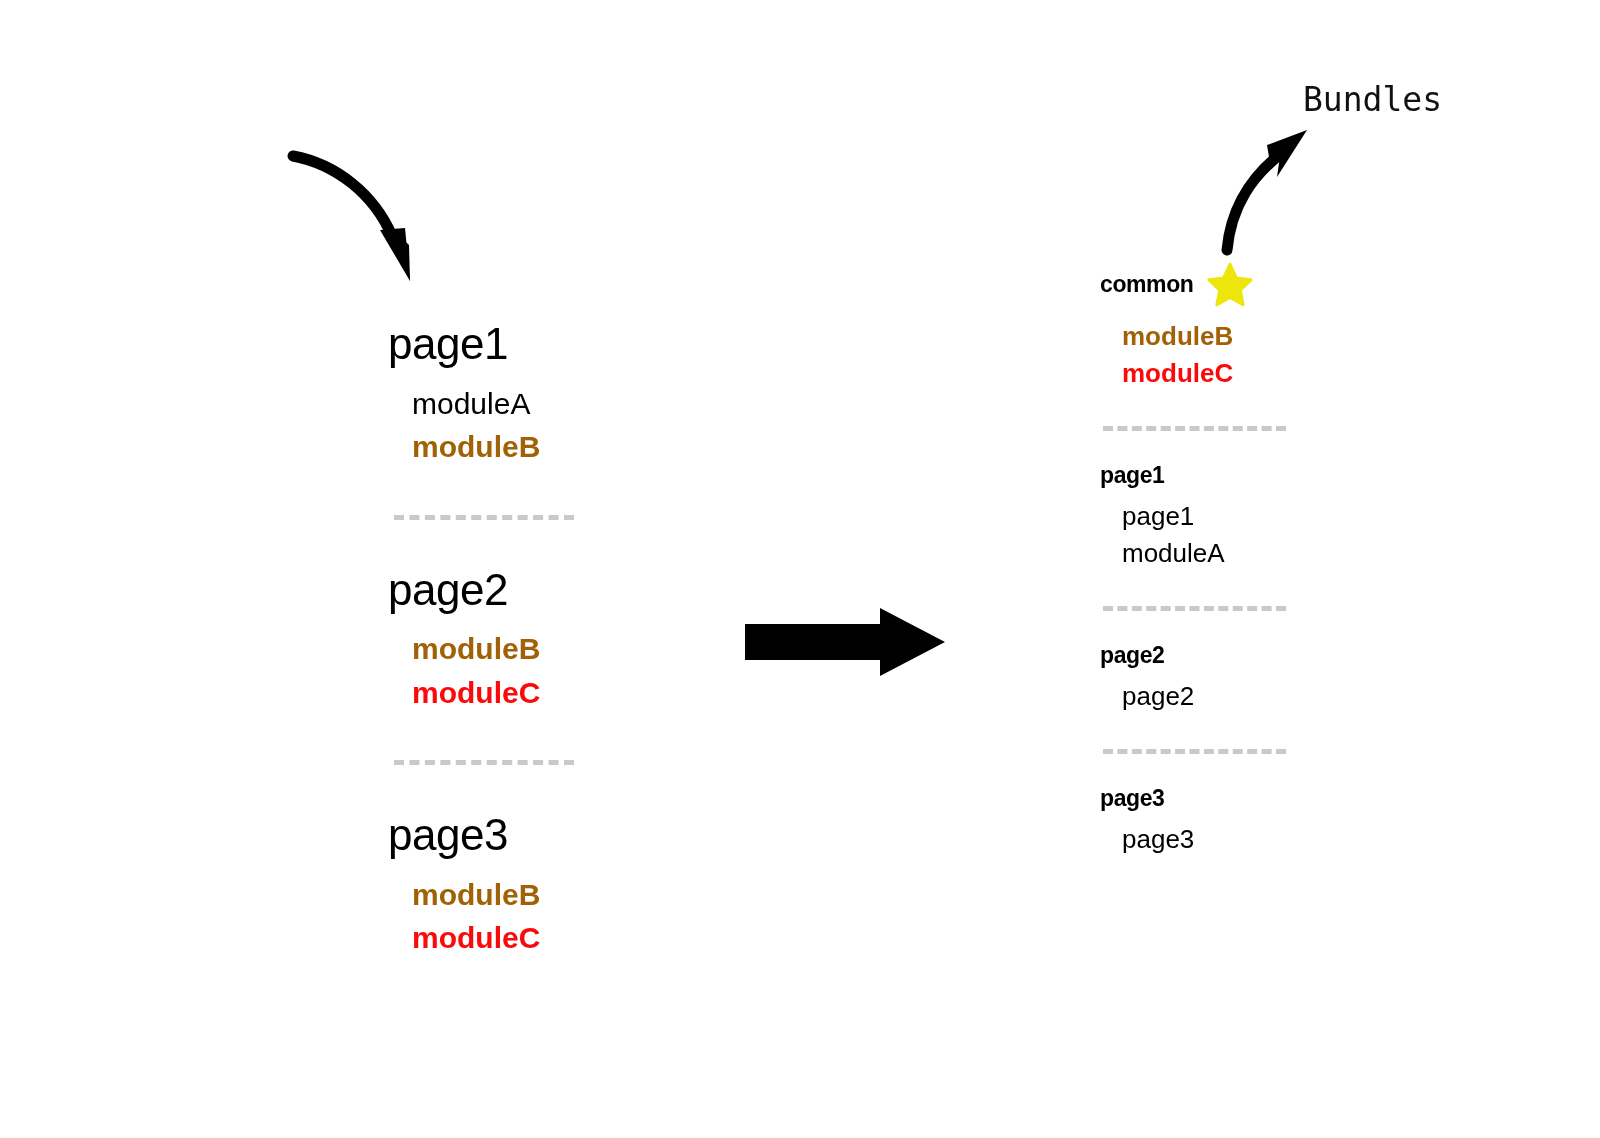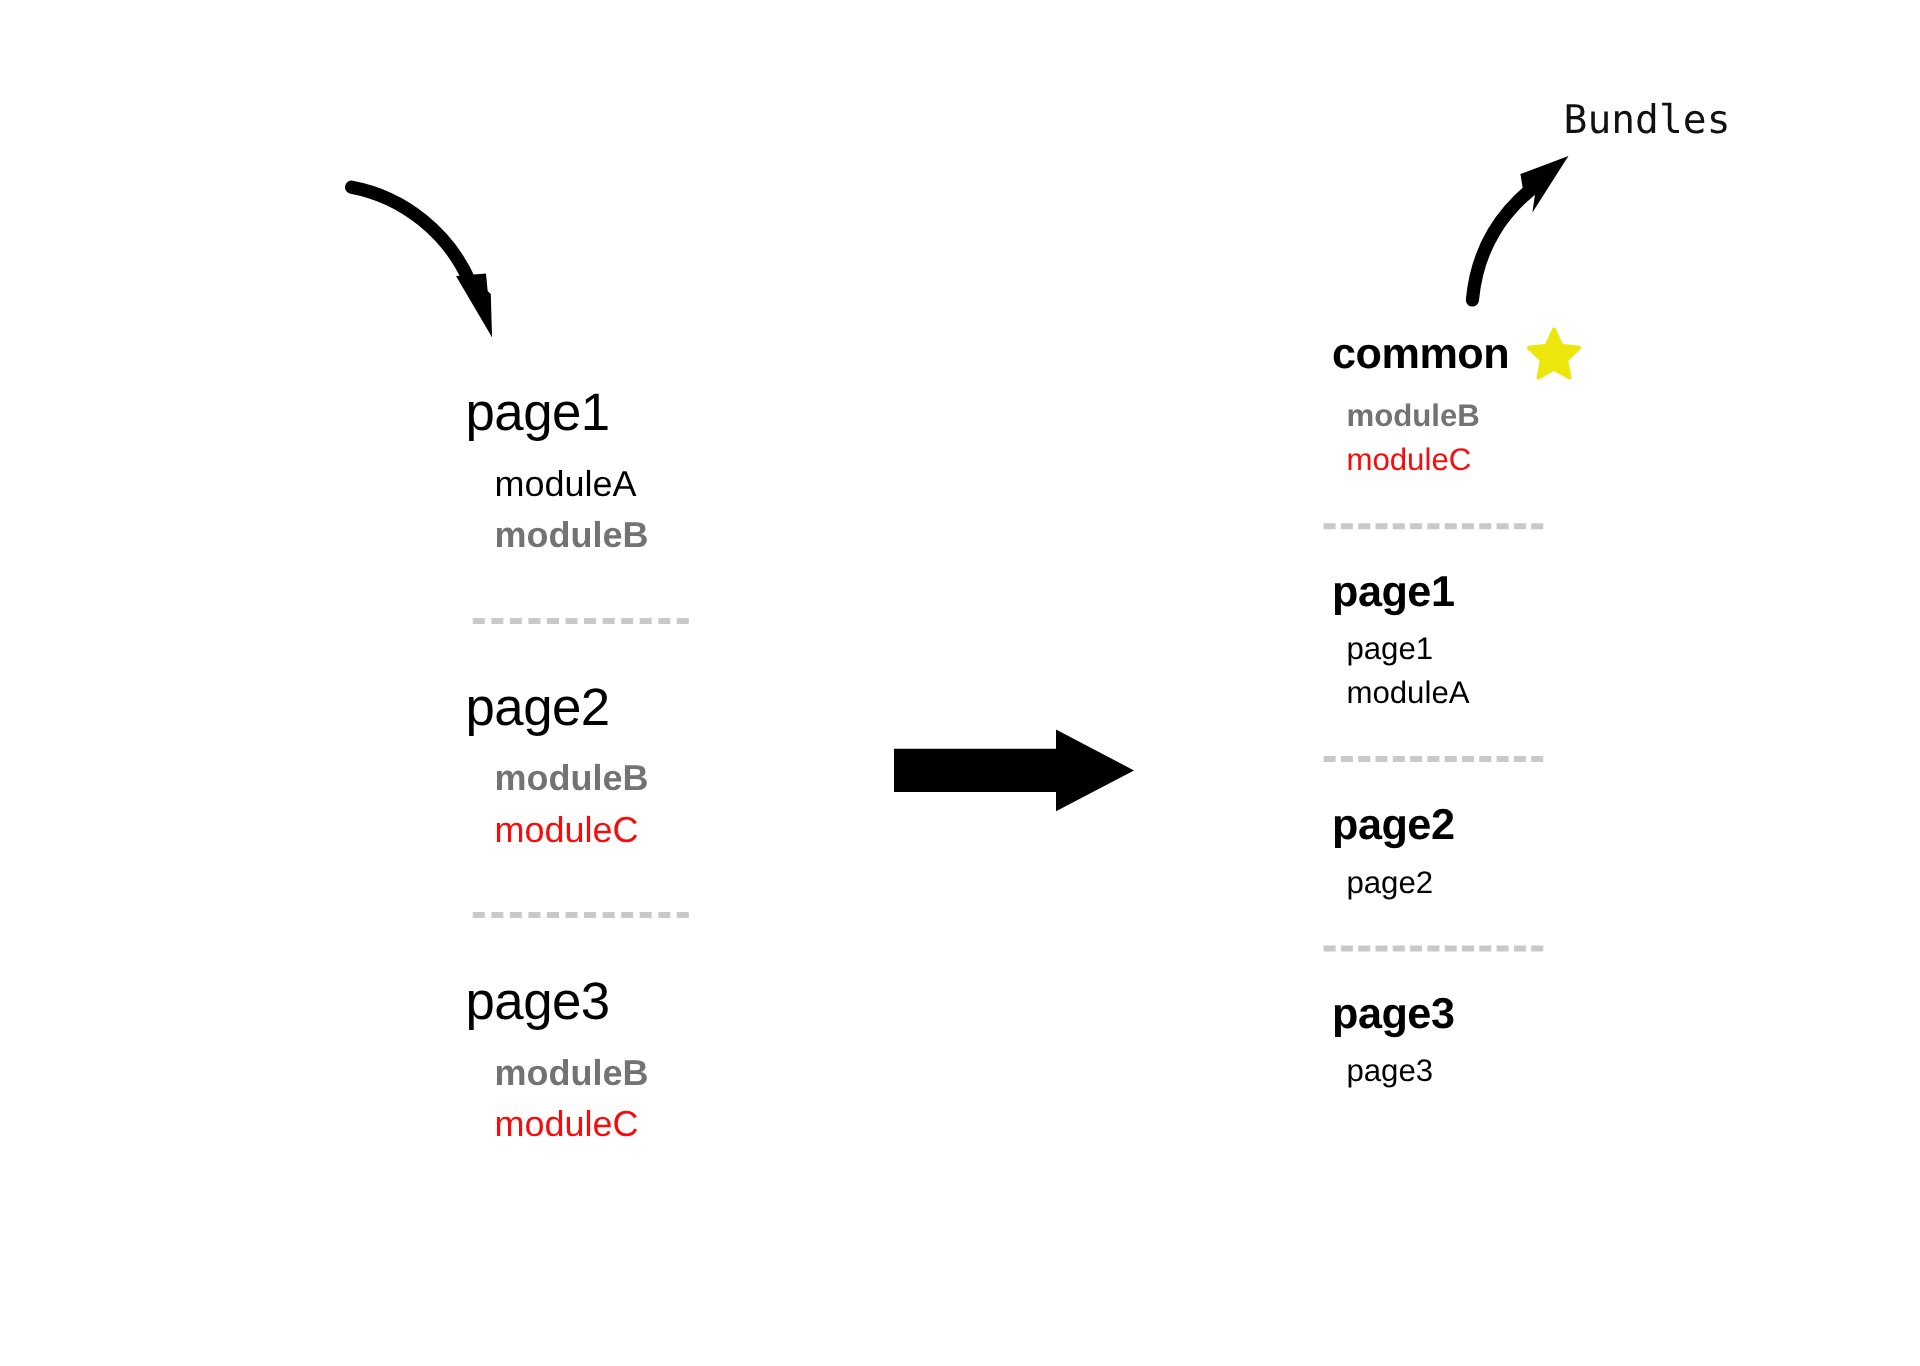--- a/index.html
+++ b/index.html
@@ -64,48 +64,48 @@
     font-size: 30px;
     line-height: 1.45;
     color: #000000;
     font-weight: 400;
     margin-left: 24px;
     white-space: nowrap;
   }
 
   
   .g-right .group-title {
-    font-size: 36px;
+    font-size: 23px;
     font-weight: 700;
     color: #000000;
     line-height: 1.1;
     letter-spacing: -0.4px;
-    margin: 10px;
+    margin: 0;
     white-space: nowrap;
     display: flex;
     align-items: center;
     gap: 14px;
   }
   .g-right .mod-list {
     margin: 10px 0 0 0;
     padding: 0;
     list-style: none;
   }
   .g-right .mod {
     font-size: 26px;
     line-height: 1.42;
     color: #000000;
     font-weight: 400;
     margin-left: 22px;
     white-space: nowrap;
   }
 
   
-  .mod.green { color: #737373; font-weight: 700; }
-  .mod.red   { color: #FA0A0A; font-weight: 400; }
+  .mod.green { color: #a16207; font-weight: 700; }
+  .mod.red   { color: #FA0A0A; font-weight: 700; }
 
   
   .star-icon {
     display: inline-block;
     width: 46px;
     height: 46px;
     flex: 0 0 auto;
   }
 
   

